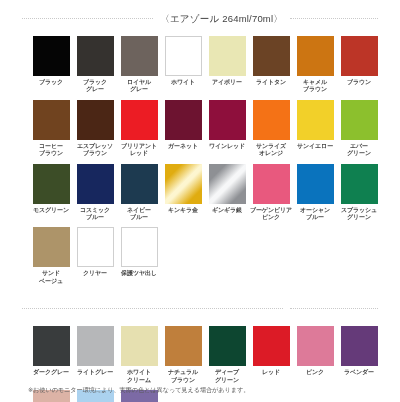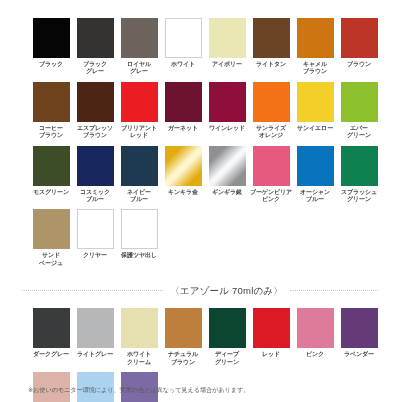--- a/index.html
+++ b/index.html
@@ -95,20 +95,25 @@
     letter-spacing: -0.1px;
     white-space: nowrap;
   }
 </style>
 </head>
 <body>
 
 <div class="page">
   <div id="sections-root">
       <div style="height: 10px;"></div>
+      <div class="section-header">
+        <div class="rule"></div>
+        <div class="section-title">〈エアゾール 264ml/70ml〉</div>
+        <div class="rule short"></div>
+      </div>
       <div style="height: 8px;"></div>
       <div class="swatch-grid">
         <div class="swatch-cell">
           <div class="chip" style="background: rgb(5, 5, 5);"></div>
           <div class="chip-label">ブラック</div>
         </div>
         <div class="swatch-cell">
           <div class="chip" style="background: rgb(53, 50, 47);"></div>
           <div class="chip-label">ブラック
 グレー</div>
@@ -233,21 +238,20 @@
         </div>
         <div class="swatch-cell">
           <div class="chip bordered" style="background: rgb(255, 255, 255);"></div>
           <div class="chip-label">保護ツヤ出し</div>
         </div>
       </div>
       <div class="row-gap"></div>
       <div class="sec-gap-top"></div>
       <div class="section-header">
         <div class="rule"></div>
-        <div class="section-title">〈エアゾール 70mlのみ〉</div>
         <div class="rule short"></div>
       </div>
       <div style="height: 8px;"></div>
       <div class="swatch-grid">
         <div class="swatch-cell">
           <div class="chip" style="background: rgb(57, 60, 61);"></div>
           <div class="chip-label">ダークグレー</div>
         </div>
         <div class="swatch-cell">
           <div class="chip" style="background: rgb(182, 183, 185);"></div>

